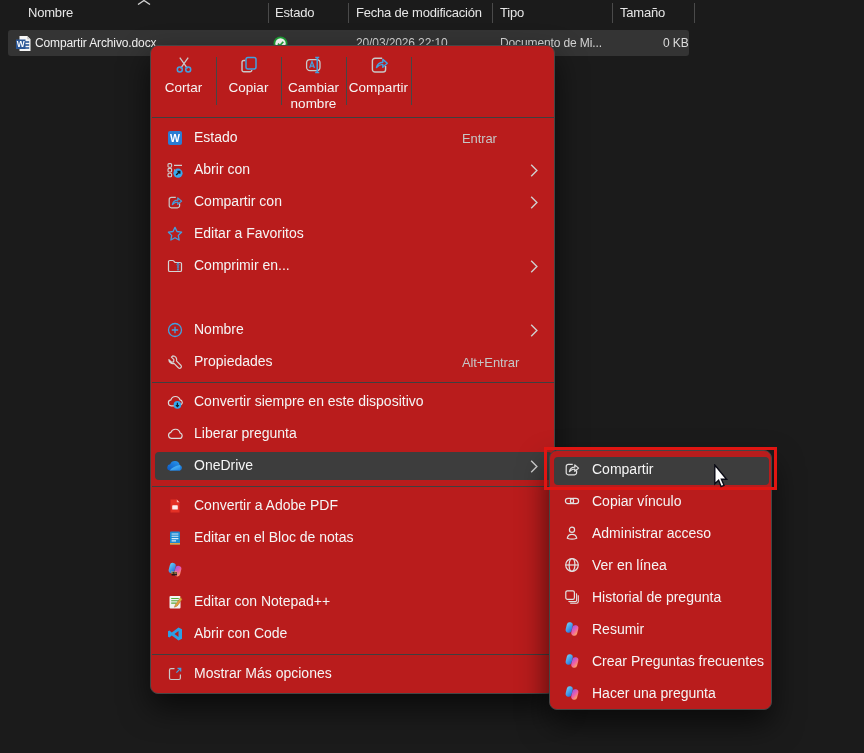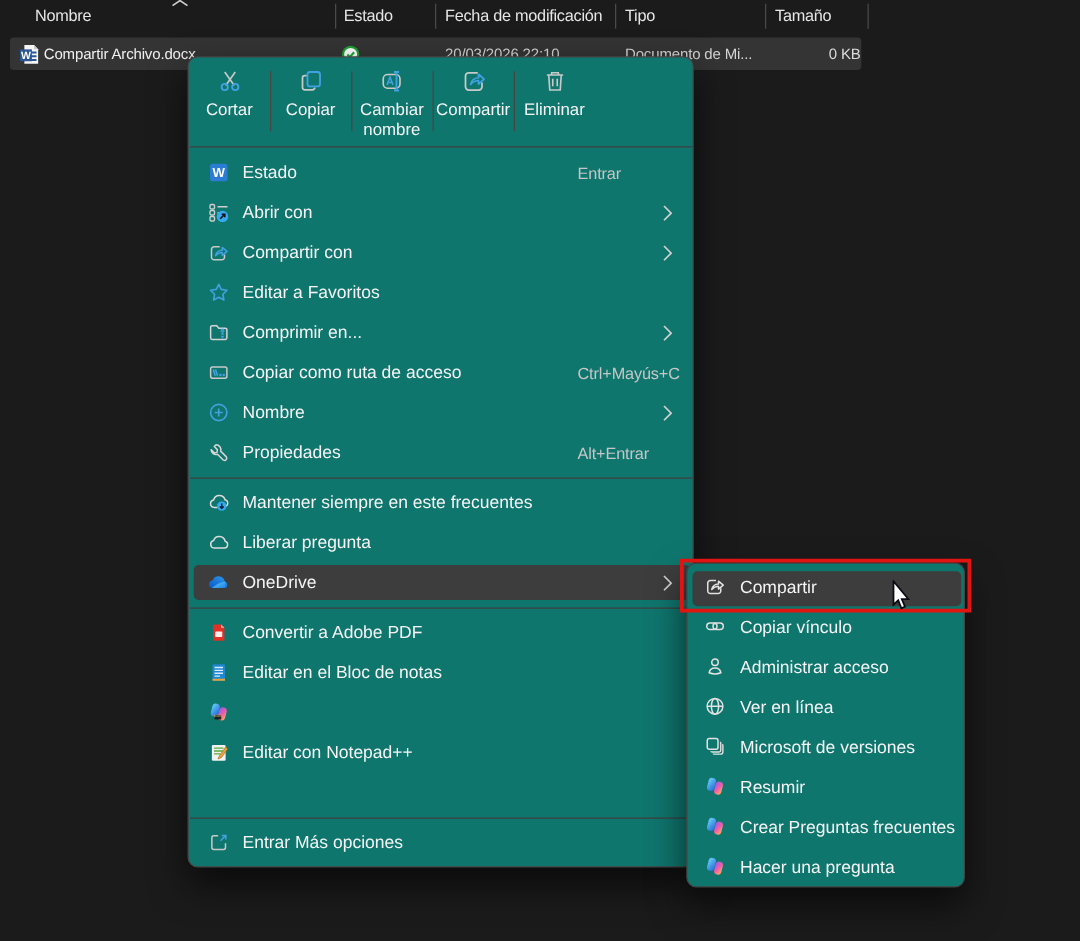--- a/index.html
+++ b/index.html
@@ -7,21 +7,21 @@
     font-family:"Liberation Sans", sans-serif; }
   .abs { position:absolute; }
   #stage { position:relative; width:864px; height:753px; background:#1b1b1b; }
   .hdrtxt { position:absolute; top:4.5px; font-size:13px; letter-spacing:-0.2px; color:#e6e6e6; }
   .colsep { position:absolute; top:3px; width:1px; height:20px; background:#4a4a4a; }
   
   #filerow { position:absolute; left:8px; top:30px; width:681px; height:26px;
     background:#343434; border-radius:3px; }
   .rowtxt { position:absolute; top:6px; font-size:12px; letter-spacing:-0.12px; color:#f0f0f0; white-space:pre; }
   
-  .panel { position:absolute; background:#0f766e; border:1px solid #454545;
+  .panel { position:absolute; background:#b91c1c; border:1px solid #454545;
     border-radius:8px; box-shadow:0 14px 30px rgba(0,0,0,.62);text-decoration:underline; }
   .mi { position:absolute; left:4px; width:396px; height:32px; }
   .mi .ico { position:absolute; left:12px; top:8px; width:16px; height:16px; }
   .mi .lab { position:absolute; left:39px; top:7.5px; font-size:14px; color:#f5f5f5; white-space:pre; }
   .mi .acc { position:absolute; left:307px; top:9px; font-size:13px; letter-spacing:-0.1px; color:#c6c6c6; white-space:pre; }
   .mi .chev { position:absolute; left:375px; top:10px; }
   .hsep { position:absolute; left:1px; width:402px; height:1px; background:#3f3f3f; }
   .hlbar { position:absolute; background:#3d3d3d; border-radius:4px; }
   
   .tbtn { position:absolute; top:0; width:65px; height:71px; text-align:center; }
@@ -101,26 +101,20 @@
     </div>
     <div class="vsep" style="left:195px"></div>
     <div class="tbtn" style="left:195px">
       <svg class="tico" viewBox="0 0 20 20">
         <path d="M13.2 3.2 H6 A2.6 2.6 0 0 0 3.4 5.8 V14.4 A2.6 2.6 0 0 0 6 17 H14 A2.6 2.6 0 0 0 16.6 14.4 V11" fill="none" stroke="#c9c9c9" stroke-width="1.4"></path>
         <path d="M7.5 12.5 C8.2 9.2 10.6 7.4 13.8 7.2 V4.4 L18.3 8.3 L13.8 12.2 V9.4 C11.2 9.5 9.2 10.6 7.5 12.5 Z" fill="none" stroke="#42a1e0" stroke-width="1.4" stroke-linejoin="round"></path>
       </svg>
       <div class="tlab">Compartir</div>
     </div>
     <div class="vsep" style="left:260px"></div>
-    <div class="tbtn" style="left:260px">
-      <svg class="tico" viewBox="0 0 20 20">
-        <path d="M3.5 5 H16.5 M7 5 L7.4 3.2 H12.6 L13 5 M5 5 L5.8 17 H14.2 L15 5 M8.2 8 V14 M11.8 8 V14" fill="none" stroke="#c9c9c9" stroke-width="1.3"></path>
-      </svg>
-      <div class="tlab">Eliminar</div>
-    </div>
     <div class="hsep" style="top:71px"></div>
 
     <div class="mi" style="top:75.5px">
       <svg class="ico" viewBox="0 0 16 16">
         <rect x="1" y="1" width="14" height="14" rx="2" fill="#2b7cd3"></rect>
         <text x="8" y="11.8" font-size="10.5" font-weight="bold" fill="#fff" text-anchor="middle" font-family="Liberation Sans">W</text>
       </svg>
       <div class="lab">Estado</div>
       <div class="acc">Entrar</div>
     </div>
@@ -159,30 +153,20 @@
         <path d="M1.5 4 V12.2 A1.3 1.3 0 0 0 2.8 13.5 H13.2 A1.3 1.3 0 0 0 14.5 12.2 V5.8 A1.3 1.3 0 0 0 13.2 4.5 H8 L6.6 2.9 A1.3 1.3 0 0 0 5.6 2.5 H2.8 A1.3 1.3 0 0 0 1.5 3.8 Z" fill="none" stroke="#d5d5d5" stroke-width="1.2"></path>
         <path d="M11 4.8 V13.4" stroke="#42a1e0" stroke-width="1.2" stroke-dasharray="1.8 1.2"></path>
         <rect x="10" y="5.6" width="2" height="1.8" rx=".5" fill="none" stroke="#42a1e0" stroke-width=".9"></rect>
         <path d="M9.9 9.2 H12.1 M9.9 11 H12.1" stroke="#42a1e0" stroke-width=".9"></path>
       </svg>
       <div class="lab">Comprimir en...</div>
       <svg class="chev" width="8" height="13" viewBox="0 0 8 13">
           <path d="M1.2 0.8 L6.9 6.5 L1.2 12.2" fill="none" stroke="#cfcfcf" stroke-width="1.4"></path>
         </svg>
     </div>
-    <div class="mi" style="top:235.5px">
-      <svg class="ico" viewBox="0 0 16 16">
-        <rect x="1.5" y="3.5" width="13" height="9" rx="1.5" fill="none" stroke="#c9c9c9" stroke-width="1.2"></rect>
-        <path d="M3.6 5.6 L5.2 10.6 M5.4 5.6 L7 10.6" stroke="#42a1e0" stroke-width="1.25"></path>
-        <circle cx="9.3" cy="10" r="1" fill="#42a1e0"></circle>
-        <circle cx="12" cy="10" r="1" fill="#42a1e0"></circle>
-      </svg>
-      <div class="lab">Copiar como ruta de acceso</div>
-      <div class="acc">Ctrl+Mayús+C</div>
-    </div>
     <div class="mi" style="top:267.5px">
       <svg class="ico" viewBox="0 0 16 16">
         <circle cx="8" cy="8" r="6.5" fill="none" stroke="#42a1e0" stroke-width="1.3"></circle>
         <path d="M8 4.8 V11.2 M4.8 8 H11.2" stroke="#42a1e0" stroke-width="1.3"></path>
       </svg>
       <div class="lab">Nombre</div>
       <svg class="chev" width="8" height="13" viewBox="0 0 8 13">
           <path d="M1.2 0.8 L6.9 6.5 L1.2 12.2" fill="none" stroke="#cfcfcf" stroke-width="1.4"></path>
         </svg>
     </div>
@@ -193,21 +177,21 @@
       <div class="lab">Propiedades</div>
       <div class="acc">Alt+Entrar</div>
     </div>
     <div class="hsep" style="top:335.5px"></div>
     <div class="mi" style="top:339.5px">
       <svg class="ico" viewBox="0 0 16 16">
         <path d="M6.6 11.9 H4.2 A3 3 0 0 1 3.9 5.95 A4.75 4.75 0 0 1 13 5.8 A2.7 2.7 0 0 1 13.9 10.8" fill="none" stroke="#dcdcdc" stroke-width="1.2" stroke-linecap="round"></path>
         <circle cx="10.4" cy="10.9" r="3.8" fill="#35a8ee"></circle>
         <path d="M10.4 8.8 V12.5 M8.9 11.2 L10.4 12.7 L11.9 11.2" fill="none" stroke="#10222c" stroke-width="1.2"></path>
       </svg>
-      <div class="lab">Mantener siempre en este frecuentes</div>
+      <div class="lab">Convertir siempre en este dispositivo</div>
     </div>
     <div class="mi" style="top:371.5px">
       <svg class="ico" viewBox="0 0 16 16">
         <path d="M4.3 12.4 H12.3 A2.75 2.75 0 0 0 13.1 7 A4.8 4.8 0 0 0 3.9 6.4 A3.05 3.05 0 0 0 4.3 12.4 Z" fill="none" stroke="#dcdcdc" stroke-width="1.2" stroke-linejoin="round"></path>
       </svg>
       <div class="lab">Liberar pregunta</div>
     </div>
     <div class="hlbar" style="top:405.5px;left:4px;width:397px;height:28px"></div>
     <div class="mi" style="top:403.5px">
       <svg class="ico" viewBox="0 0 16 16">
@@ -266,27 +250,33 @@
       </svg>
     </div>
     <div class="mi" style="top:539.5px">
       <svg class="ico" viewBox="0 0 16 16">
         <rect x="2.5" y="2" width="11" height="12.5" rx="1" fill="#f2f2f2"></rect>
         <path d="M4.2 4.5 H11.8 M4.2 6.8 H11.8 M4.2 9.1 H9.5" stroke="#58ab3c" stroke-width="1.1"></path>
         <path d="M13.8 3.2 L8.6 10.4 L7.4 13.2 L10.2 12 L15 5.4 Z" fill="#e8a33d" stroke="#9a6a1e" stroke-width=".5"></path>
       </svg>
       <div class="lab">Editar con Notepad++</div>
     </div>
+    <div class="mi" style="top:571.5px">
+      <svg class="ico" viewBox="0 0 16 16">
+        <path d="M11.5 1.5 L15 3.2 V12.8 L11.5 14.5 L4.8 9.6 L2.4 11.5 L1 10.7 V5.3 L2.4 4.5 L4.8 6.4 Z M11.5 5 L7.5 8 L11.5 11 Z" fill="#2d9fe4" fill-rule="evenodd"></path>
+      </svg>
+      <div class="lab">Abrir con Code</div>
+    </div>
     <div class="hsep" style="top:607.5px"></div>
     <div class="mi" style="top:611.5px">
       <svg class="ico" viewBox="0 0 16 16">
         <path d="M7.5 2.6 H4 A1.5 1.5 0 0 0 2.5 4.1 V12 A1.5 1.5 0 0 0 4 13.5 H11.9 A1.5 1.5 0 0 0 13.4 12 V8.5" fill="none" stroke="#c9c9c9" stroke-width="1.2"></path>
         <path d="M9.4 6.6 L13.5 2.5 M13.7 5.5 V2.3 H10.5" fill="none" stroke="#42a1e0" stroke-width="1.2"></path>
       </svg>
-      <div class="lab">Entrar Más opciones</div>
+      <div class="lab">Mostrar Más opciones</div>
     </div>
   </div>
 
   <div class="panel" id="submenu" style="left:549px;top:450px;width:223px;height:260px">
     <div class="hlbar" style="top:6px;left:4px;width:215px;height:28px"></div>
     <div class="smi" style="top:2px">
       <svg class="ico" viewBox="0 0 16 16">
         <path d="M8.8 3.4 H4.3 A2.1 2.1 0 0 0 2.2 5.5 V11.7 A2.1 2.1 0 0 0 4.3 13.8 H10.5 A2.1 2.1 0 0 0 12.6 11.7 V9.6" fill="none" stroke="#e2e2e2" stroke-width="1.2"></path>
         <path d="M5.4 10.6 C6 7.8 8 6.3 10.8 6.2 V3.9 L14.6 7.1 L10.8 10.3 V8 C8.6 8.1 6.8 9 5.4 10.6 Z" fill="none" stroke="#e2e2e2" stroke-width="1.2" stroke-linejoin="round"></path>
       </svg>
@@ -313,21 +303,21 @@
         <path d="M1.7 8 H14.3" stroke="#e2e2e2" stroke-width="1.2"></path>
       </svg>
       <div class="lab">Ver en línea</div>
     </div>
     <div class="smi" style="top:130px">
       <svg class="ico" viewBox="0 0 16 16">
         <rect x="1.8" y="1.8" width="8.6" height="8.6" rx="1.6" fill="none" stroke="#e2e2e2" stroke-width="1.2"></rect>
         <path d="M12 4.6 A1.2 1.2 0 0 1 12.6 5.7 V11.2 A1.4 1.4 0 0 1 11.2 12.6 H5.7 A1.2 1.2 0 0 1 4.6 12" fill="none" stroke="#e2e2e2" stroke-width="1.1"></path>
         <path d="M13.9 6.4 A1.1 1.1 0 0 1 14.3 7.3 V12.6 A1.7 1.7 0 0 1 12.6 14.3 H7.3 A1.1 1.1 0 0 1 6.4 13.9" fill="none" stroke="#e2e2e2" stroke-width="1.1"></path>
       </svg>
-      <div class="lab">Microsoft de versiones</div>
+      <div class="lab">Historial de pregunta</div>
     </div>
     <div class="smi" style="top:162px">
       <svg class="ico" viewBox="0 0 16 16">
         <use href="#cplogo"></use>
       </svg>
       <div class="lab">Resumir</div>
     </div>
     <div class="smi" style="top:194px">
       <svg class="ico" viewBox="0 0 16 16">
         <use href="#cplogo"></use>

